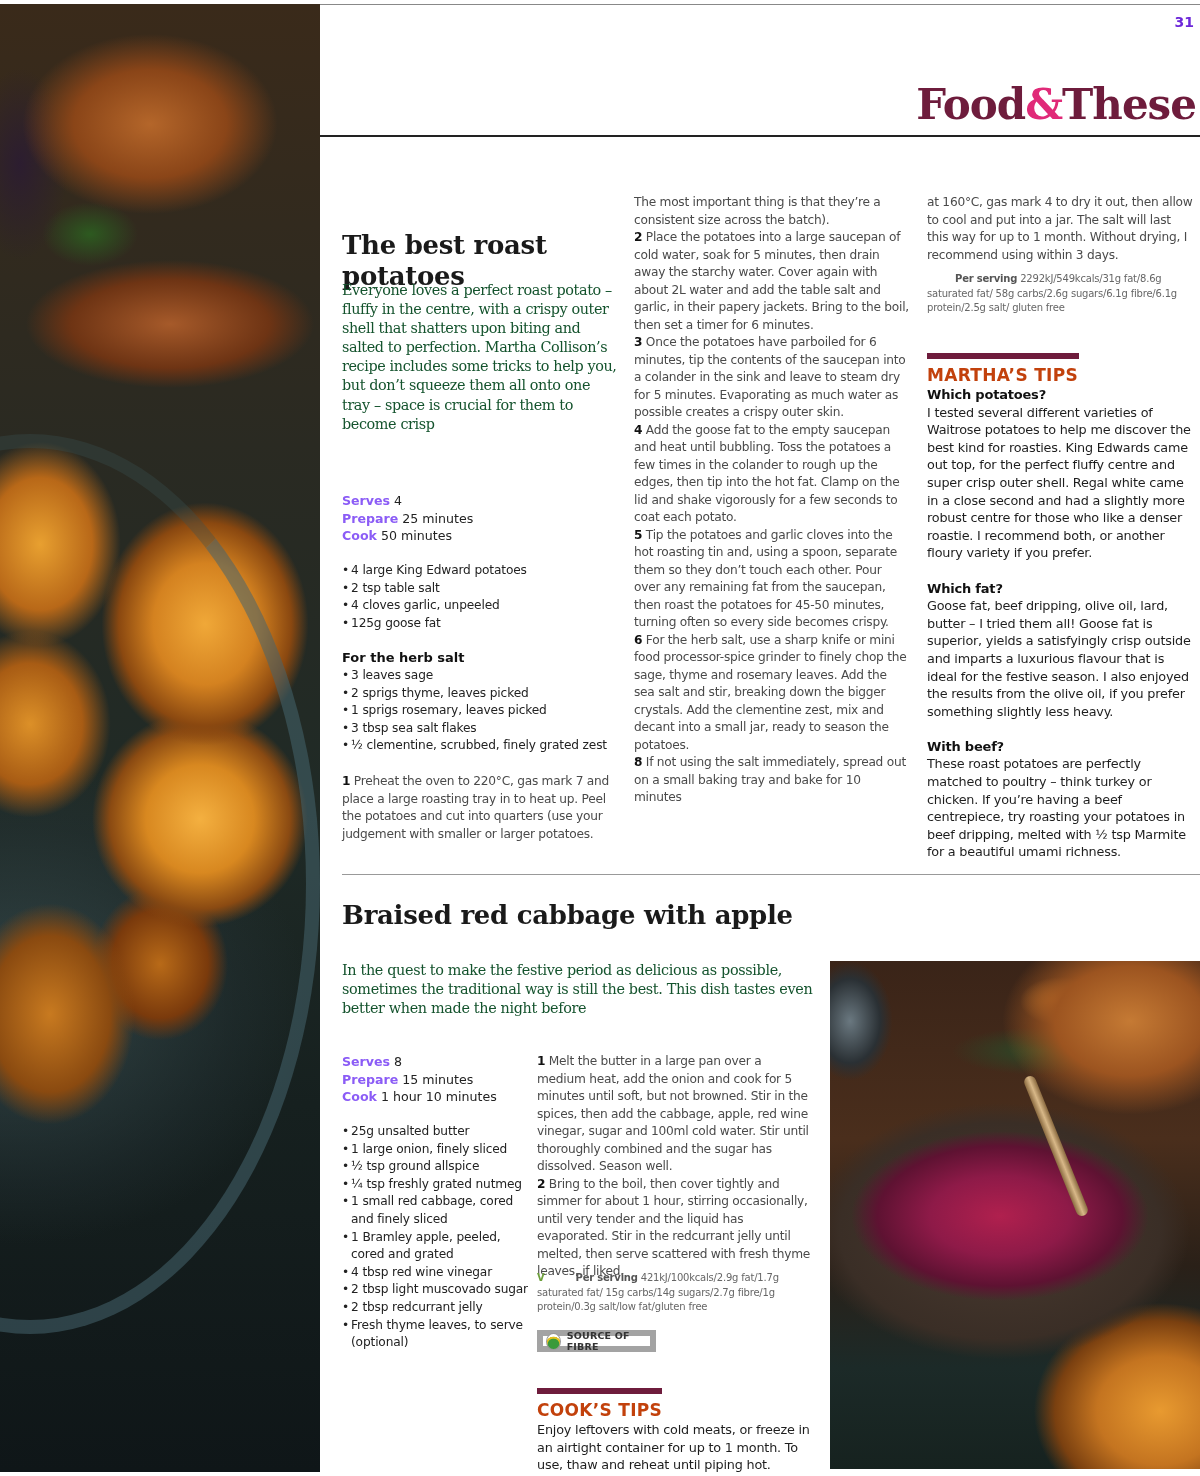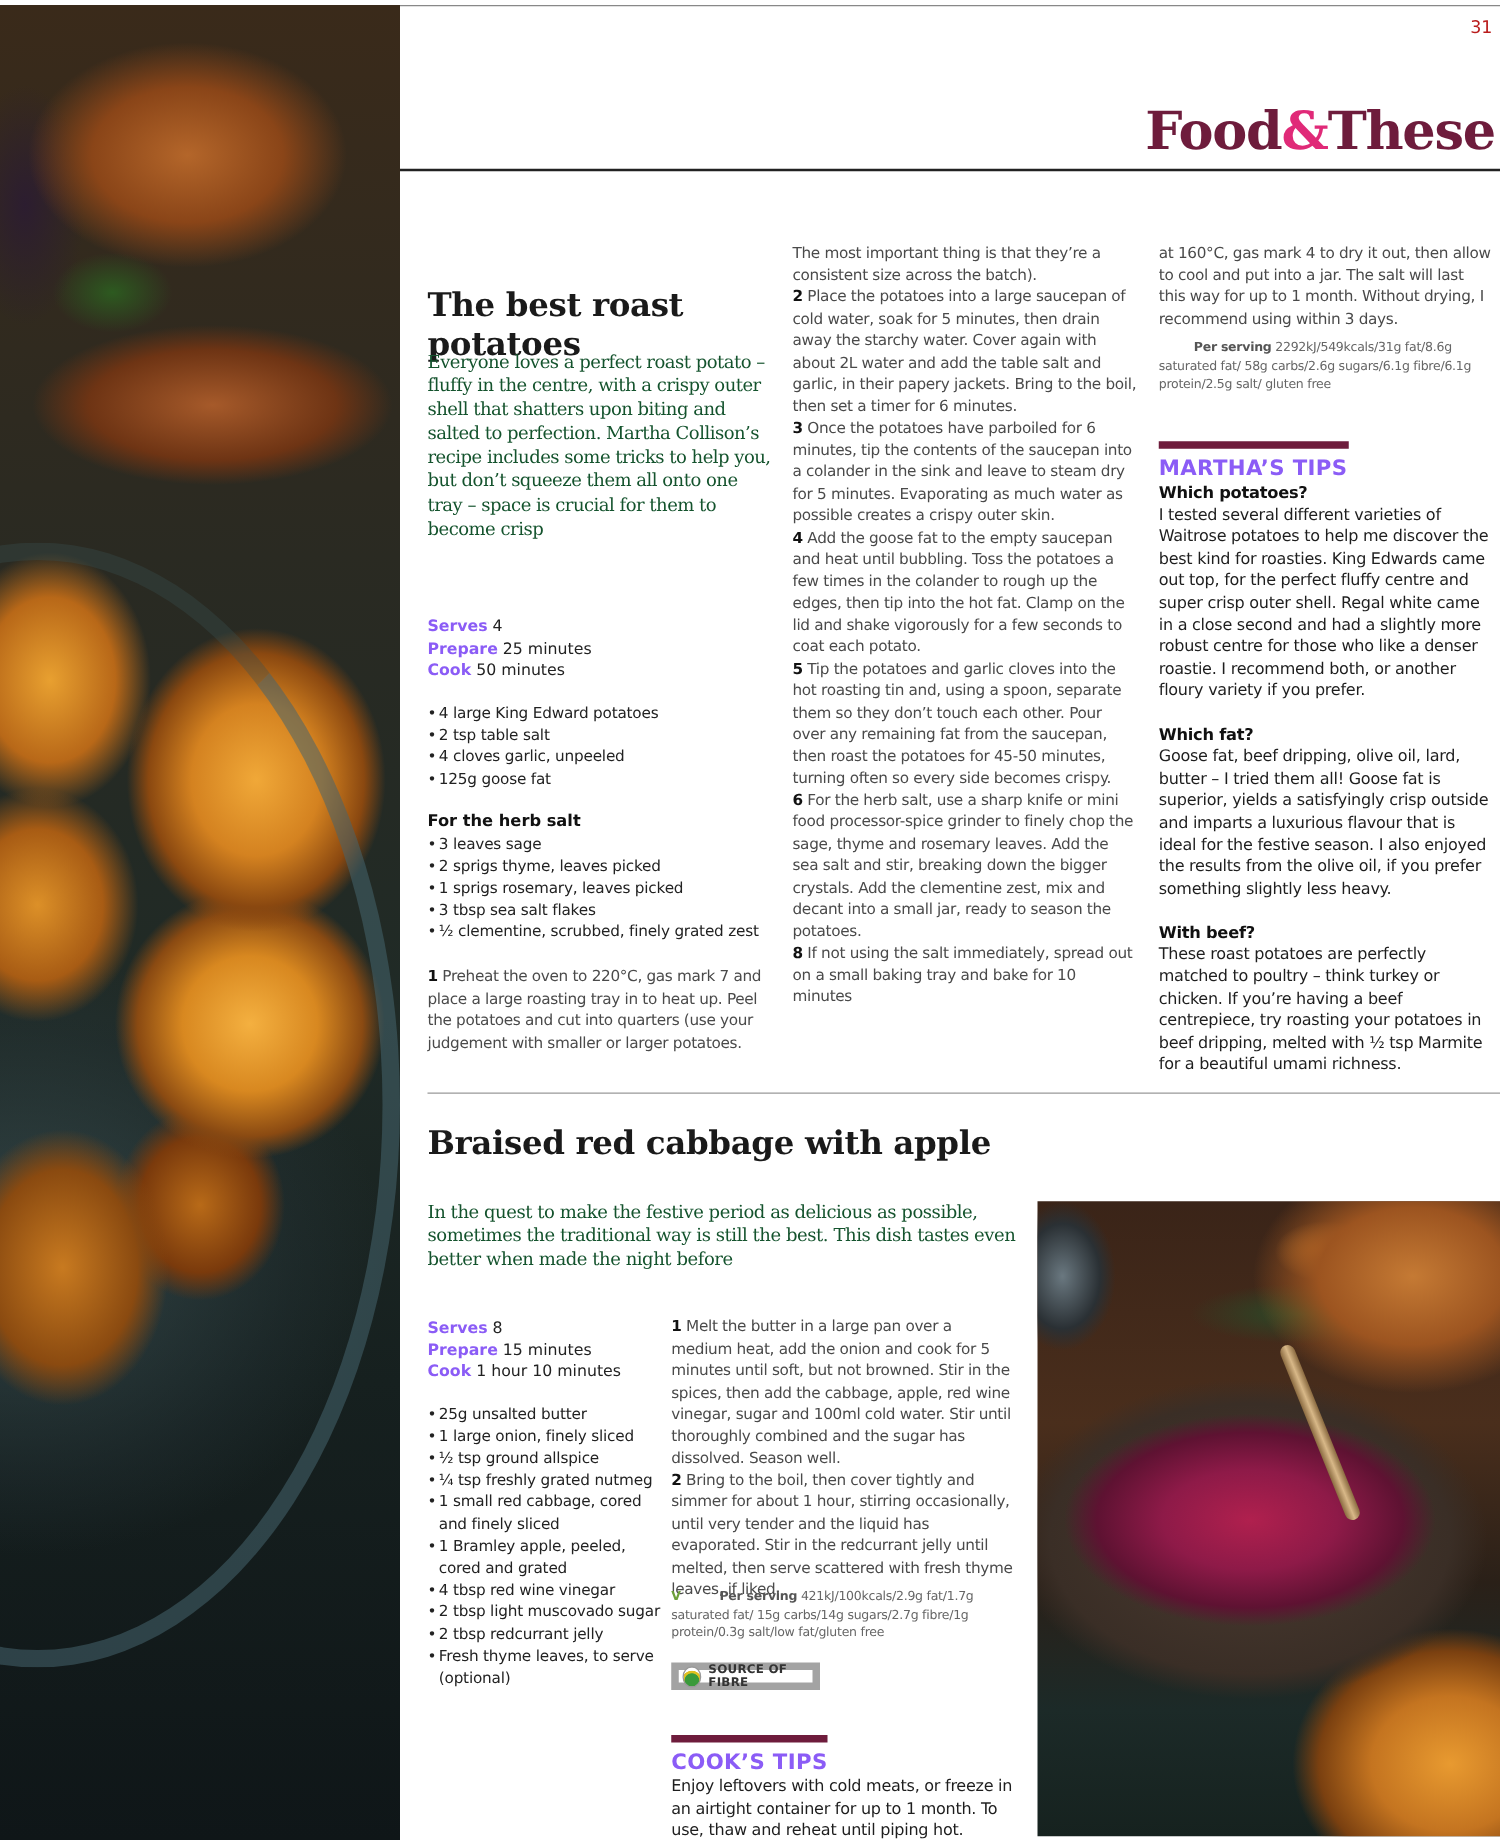--- a/index.html
+++ b/index.html
@@ -21,21 +21,21 @@
         radial-gradient(ellipse 80px 90px at 160px 960px, #b86a18 0%, #7a3a0c 60%, rgba(30,25,20,0) 85%),
         radial-gradient(ellipse 360px 300px at 20px 1000px, rgba(70,95,100,0.55) 0%, rgba(40,55,60,0.3) 60%, rgba(20,30,35,0) 80%),
         linear-gradient(180deg, #3a2a1a 0%, #2a2a22 30%, #1f2a26 55%, #16201f 75%, #0f1618 100%);
     }
     .photo-left .bowl-rim {
       position: absolute; left: -260px; top: 430px; width: 580px; height: 900px;
       border-radius: 50%; border: 14px solid rgba(70,100,110,0.55); border-left-color: transparent; border-top-color: rgba(60,80,80,0.35);
     }
 
     .top-rule { position: absolute; left: 320px; right: 0; top: 4px; height: 1px; background: #888; }
-    .page-number { position: absolute; right: 6px; top: 14px; font-family: "DejaVu Sans", sans-serif; font-size: 14px; color: #b91c1c; }
+    .page-number { position: absolute; right: 6px; top: 14px; font-family: "DejaVu Sans", sans-serif; font-size: 14px; color: #6d28d9; font-weight: bold; }
     .masthead {
       position: absolute; right: 4px; top: 80px; font-family: "DejaVu Serif", serif; font-weight: bold;
       font-size: 42px; letter-spacing: -1px; color: #6e1c3c;
     }
     .masthead .amp { color: #e02a78; }
     .masthead-rule { position: absolute; left: 320px; right: 0; top: 135px; height: 2px; background: #222; }
 
     .serif-title { font-family: "DejaVu Serif", serif; font-weight: bold; color: #1a1a1a; }
     .serif-intro { font-family: "DejaVu Serif", serif; color: #14532d; }
     .sans { font-family: "DejaVu Sans", sans-serif; }
@@ -58,21 +58,21 @@
     .method p b { color: #111; font-weight: bold; }
     .r1-col1-method { position: absolute; left: 342px; top: 773px; width: 280px; }
     .r1-col2-method { position: absolute; left: 634px; top: 194px; width: 276px; }
     .r1-col3-method { position: absolute; left: 927px; top: 194px; width: 268px; }
 
     .nutrition { font-size: 10px; line-height: 14.5px; color: #666; letter-spacing: -0.2px; }
     .nutrition b { color: #555; font-weight: bold; padding-left: 28px; }
     .r1-nutr { position: absolute; left: 927px; top: 272px; width: 268px; }
 
     .tips-bar { position: absolute; height: 6px; background: #6e1c3c; }
-    .tips-title { position: absolute; font-size: 17px; font-weight: bold; color: #8b5cf6; letter-spacing: 0.3px; }
+    .tips-title { position: absolute; font-size: 17px; font-weight: bold; color: #c2410c; letter-spacing: 0.3px; }
     .tips-body { font-size: 12.8px; line-height: 17.6px; color: #1e1e1e; letter-spacing: -0.2px; }
     .tips-body h4 { font-size: 13px; font-weight: bold; color: #111; line-height: 17.6px; }
     .tips-body p { margin-bottom: 17.6px; }
     .martha-bar { left: 927px; top: 353px; width: 152px; }
     .martha-title { left: 927px; top: 365px; }
     .martha-body { position: absolute; left: 927px; top: 386px; width: 270px; }
 
     .mid-rule { position: absolute; left: 342px; right: 0; top: 874px; height: 1px; background: #999; }
 
     .r2-title { position: absolute; left: 342px; top: 899px; width: 480px; font-size: 26px; line-height: 32px; letter-spacing: -0.3px; }

